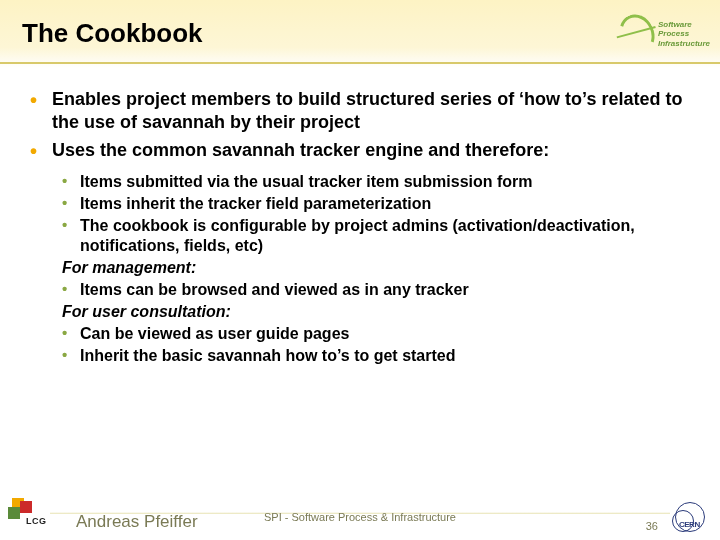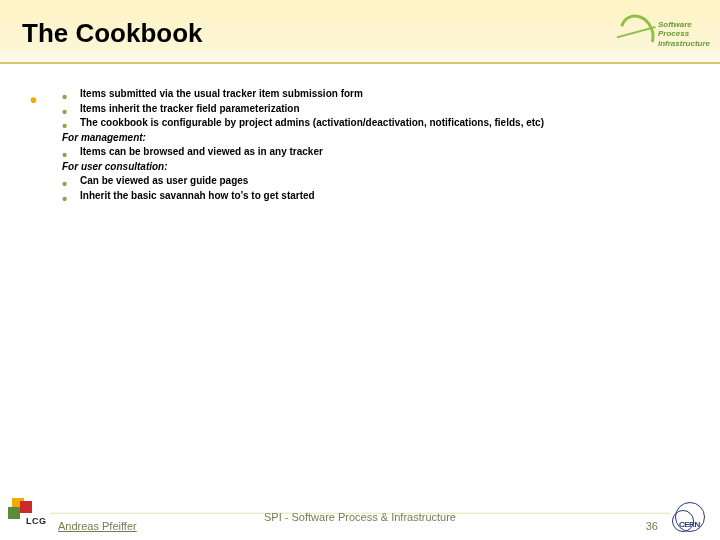--- a/index.html
+++ b/index.html
@@ -75,22 +75,22 @@
   }
   .lvl1 > li::before {
     content: "•";
     position: absolute;
     left: 0; top: 0;
     color: #f2a900;
     font-size: 20px;
   }
   .lvl2 {
     list-style: none;
-    font-size: 10px;
-    margin-top: 0;
+    font-size: 16px;
+    margin-top: 10px;
     margin-left: 10px;
   }
   .lvl2 > li {
     position: relative;
     padding-left: 18px;
     margin-bottom: 2px;
   }
   .lvl2 > li.bul::before {
     content: "•";
     position: absolute;
@@ -127,22 +127,22 @@
   }
   .foot-rule {
     position: absolute;
     left: 50px; right: 50px; bottom: 26px;
     height: 2px;
     background: linear-gradient(to bottom, #fff, #d8d080);
     opacity: 0.6;
   }
   .author {
     position: absolute;
-    left: 58px; bottom: 8px;
-    font-size: 11px; color: #7a7a55; text-decoration: underline;
+    left: 76px; bottom: 8px;
+    font-size: 17px; color: #7a7a55;
   }
   .center-foot {
     position: absolute;
     left: 0; right: 0; bottom: 17px;
     text-align: center;
     font-size: 11px; color: #7a7a55;
   }
   .pagenum {
     position: absolute;
     right: 62px; bottom: 8px;
@@ -178,21 +178,23 @@
     <div class="txt">
       <b><span>Software</span></b><br>
       <b><span>Process</span></b><br>
       <b><span>Infrastructure</span></b>
     </div>
   </div>
 </div>
 
 <div class="content">
   <ul class="lvl1">
+    <li><span>Enables project members to build structured series of ‘how to’s related to the use of savannah by their project</span></li>
     <li>
+      <span>Uses the common savannah tracker engine and therefore:</span>
       <ul class="lvl2">
         <li class="bul"><span>Items submitted via the usual tracker item submission form</span></li>
         <li class="bul"><span>Items inherit the tracker field parameterization</span></li>
         <li class="bul"><span>The cookbook is configurable by project admins (activation/deactivation, notifications, fields, etc)</span></li>
         <li class="label"><span>For management:</span></li>
         <li class="bul"><span>Items can be browsed and viewed as in any tracker</span></li>
         <li class="label"><span>For user consultation:</span></li>
         <li class="bul"><span>Can be viewed as user guide pages</span></li>
         <li class="bul"><span>Inherit the basic savannah how to’s to get started</span></li>
       </ul>

